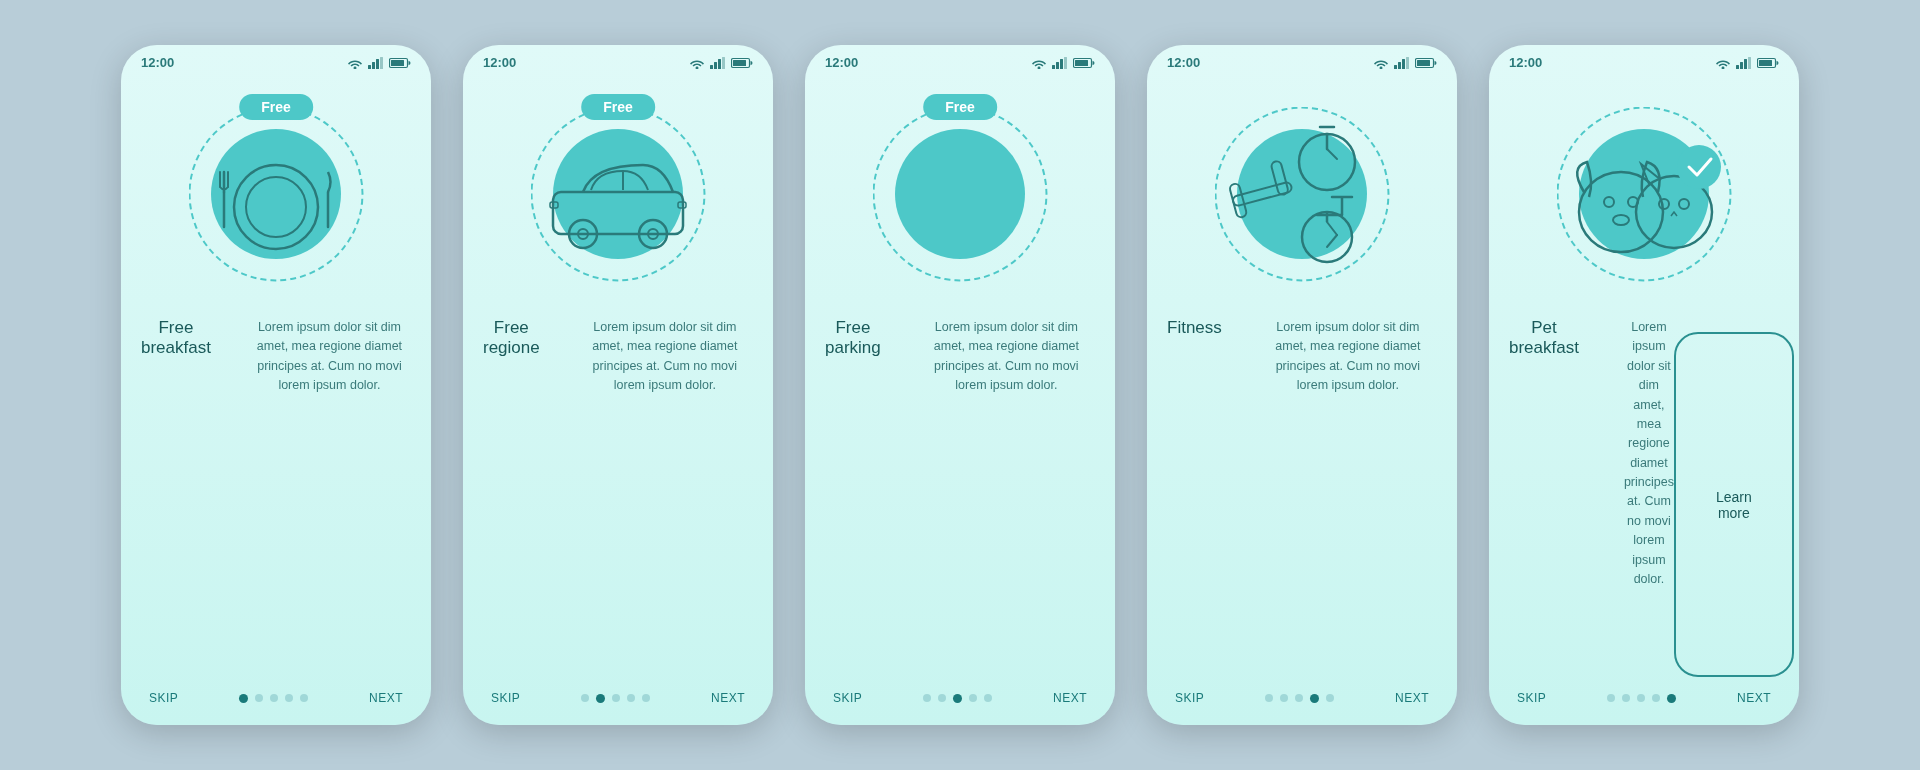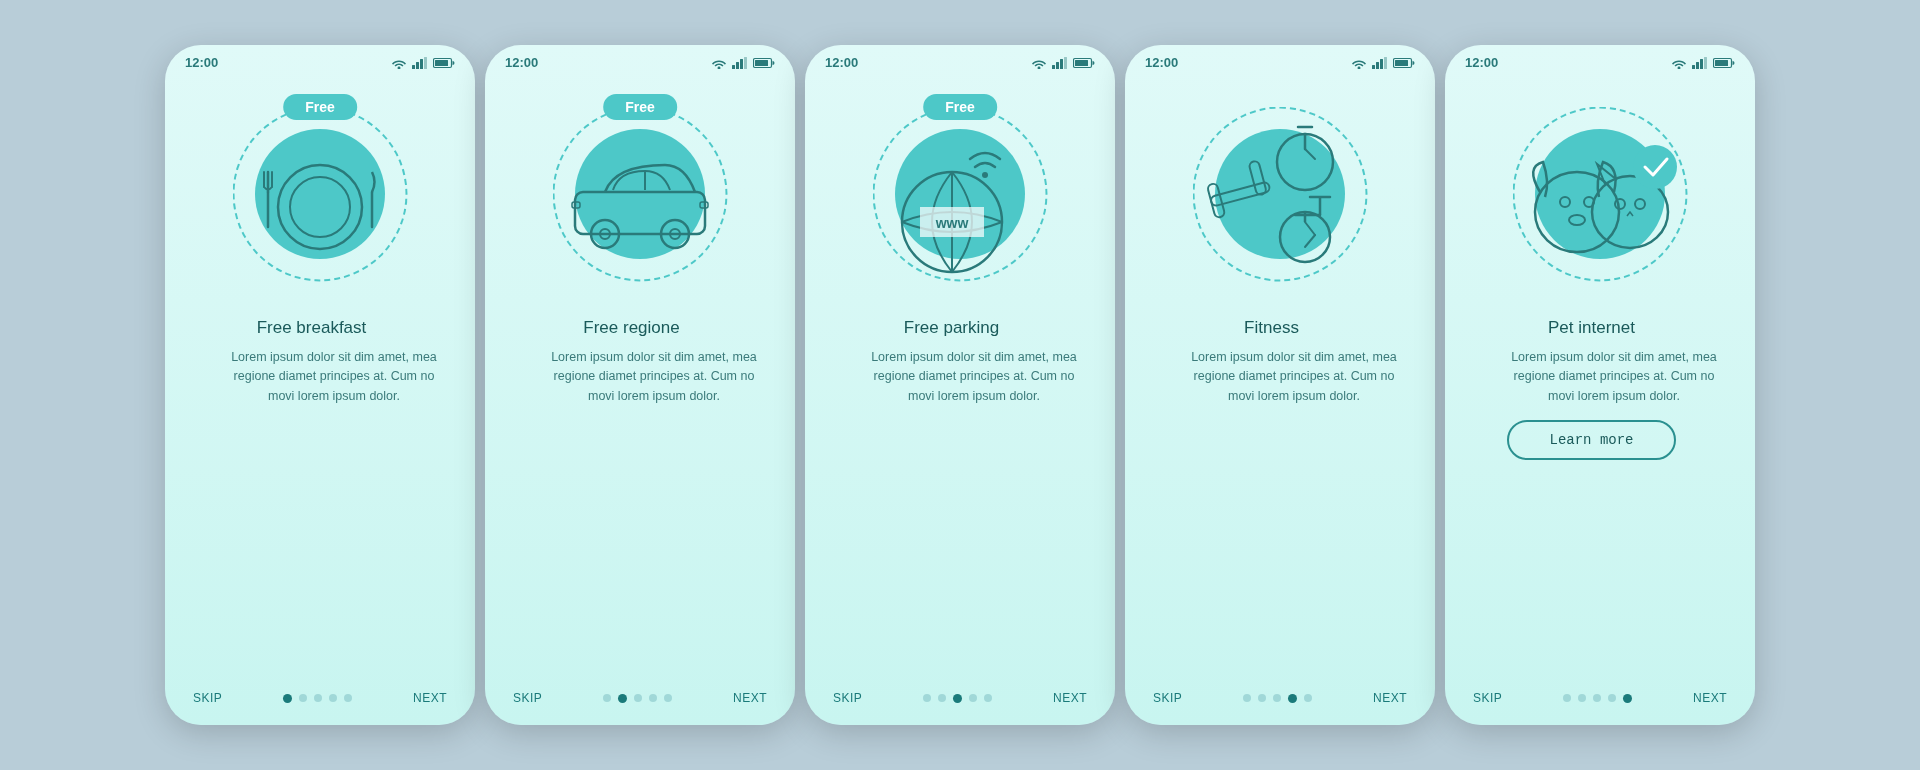--- a/index.html
+++ b/index.html
@@ -10,21 +10,21 @@
       background: #b8cdd8;
       display: flex;
       align-items: center;
       justify-content: center;
       font-family: 'Arial', sans-serif;
       overflow: hidden;
     }
 
     .phones-container {
       display: flex;
-      gap: 10px;
+      gap: 32px;
       align-items: center;
       justify-content: center;
     }
 
     .phone {
       width: 310px;
       height: 680px;
       background: linear-gradient(180deg, #e0faf8 0%, #c8f5f0 100%);
       border-radius: 36px;
       box-shadow: 0 8px 32px rgba(0,0,0,0.18);
@@ -113,24 +113,24 @@
       position: absolute;
       top: 50%;
       left: 50%;
       transform: translate(-50%, -50%);
       z-index: 5;
     }
 
     
     .phone-content {
       width: 100%;
-      padding: 14px 28px 0 11px;
+      padding: 14px 28px 0 20px;
       flex: 1;
       display: flex;
-      flex-direction: column;
+      flex-direction: row;
     }
 
     .phone-title {
       font-size: 17px;
       font-weight: 500;
       color: #1a5a5a;
       text-align: center;
       margin-bottom: 10px;
     }
 
@@ -147,21 +147,20 @@
       margin: 14px auto 0 auto;
       padding: 10px 40px;
       border: 2px solid #2a9090;
       border-radius: 24px;
       background: transparent;
       color: #1a5a5a;
       font-size: 14px;
       font-weight: 500;
       cursor: pointer;
       width: fit-content;
-      font-family: Liberation Mono, monospace;
     }
 
     
     .phone-nav {
       width: 100%;
       display: flex;
       align-items: center;
       justify-content: space-between;
       padding: 14px 28px 20px 28px;
       flex-shrink: 0;
@@ -335,38 +334,20 @@
       <rect x="0.5" y="1.5" width="18" height="9" rx="1.5" stroke="#2a7a7a" stroke-width="1.2"></rect>
       <rect x="2" y="3" width="13" height="6" rx="0.5" fill="#2a7a7a"></rect>
       <path d="M19.5 4v4a1.5 1.5 0 000-4z" fill="#2a7a7a"></path>
     </svg>
   </div>
       </div>
       <div class="illustration">
         <div class="dashed-circle"></div>
         <div class="solid-circle"></div>
         <div class="free-badge">Free</div>
-        <div class="phone-svg"><svg width="160" height="170" viewBox="0 0 160 170" fill="none" xmlns="http://www.w3.org/2000/svg">
-
-      <circle cx="72" cy="115" r="50" stroke="#2a7a7a" stroke-width="2.5" fill="none"></circle>
-
-      <path d="M22 115 Q72 95 122 115" stroke="#2a7a7a" stroke-width="2" fill="none"></path>
-      <path d="M22 115 Q72 135 122 115" stroke="#2a7a7a" stroke-width="2" fill="none"></path>
-
-      <path d="M72 65 Q52 90 52 115 Q52 140 72 165" stroke="#2a7a7a" stroke-width="2" fill="none"></path>
-      <path d="M72 65 Q92 90 92 115 Q92 140 72 165" stroke="#2a7a7a" stroke-width="2" fill="none"></path>
-      <line x1="72" y1="65" x2="72" y2="165" stroke="#2a7a7a" stroke-width="2"></line>
-
-      <rect x="40" y="100" width="64" height="30" rx="0" fill="white" opacity="0.7"></rect>
-      <text x="72" y="121" text-anchor="middle" fill="#2a7a7a" font-size="14" font-weight="700" font-family="Arial">www</text>
-
-      <path d="M90 52 Q105 40 120 52" stroke="#2a7a7a" stroke-width="2.5" fill="none" stroke-linecap="round"></path>
-      <path d="M95 60 Q105 52 115 60" stroke="#2a7a7a" stroke-width="2.5" fill="none" stroke-linecap="round"></path>
-      <circle cx="105" cy="68" r="3" fill="#2a7a7a"></circle>
-    </svg></div>
       </div>
       <div class="phone-content">
         <div class="phone-title">Free parking</div>
         <div class="phone-body">Lorem ipsum dolor sit dim amet, mea regione diamet principes at. Cum no movi lorem ipsum dolor.</div>
       </div>
       <div class="phone-nav">
         <span class="nav-skip">SKIP</span>
         <div class="nav-dots">
           <div class="dot"></div>
           <div class="dot"></div>
@@ -483,21 +464,21 @@
       <circle cx="105" cy="92" r="5" stroke="#2a7a7a" stroke-width="2" fill="none"></circle>
       <circle cx="125" cy="92" r="5" stroke="#2a7a7a" stroke-width="2" fill="none"></circle>
 
       <path d="M112 104 L115 100 L118 104" stroke="#2a7a7a" stroke-width="1.5" fill="none"></path>
 
       <circle cx="140" cy="55" r="22" fill="#4dc8c8"></circle>
       <path d="M130 55 L138 63 L152 47" stroke="white" stroke-width="3" stroke-linecap="round" stroke-linejoin="round" fill="none"></path>
     </svg></div>
       </div>
       <div class="phone-content">
-        <div class="phone-title">Pet internet</div>
+        <div class="phone-title">Pet breakfast</div>
         <div class="phone-body">Lorem ipsum dolor sit dim amet, mea regione diamet principes at. Cum no movi lorem ipsum dolor.</div>
         <button class="learn-more-btn">Learn more</button>
       </div>
       <div class="phone-nav">
         <span class="nav-skip">SKIP</span>
         <div class="nav-dots">
           <div class="dot"></div>
           <div class="dot"></div>
           <div class="dot"></div>
           <div class="dot"></div>

